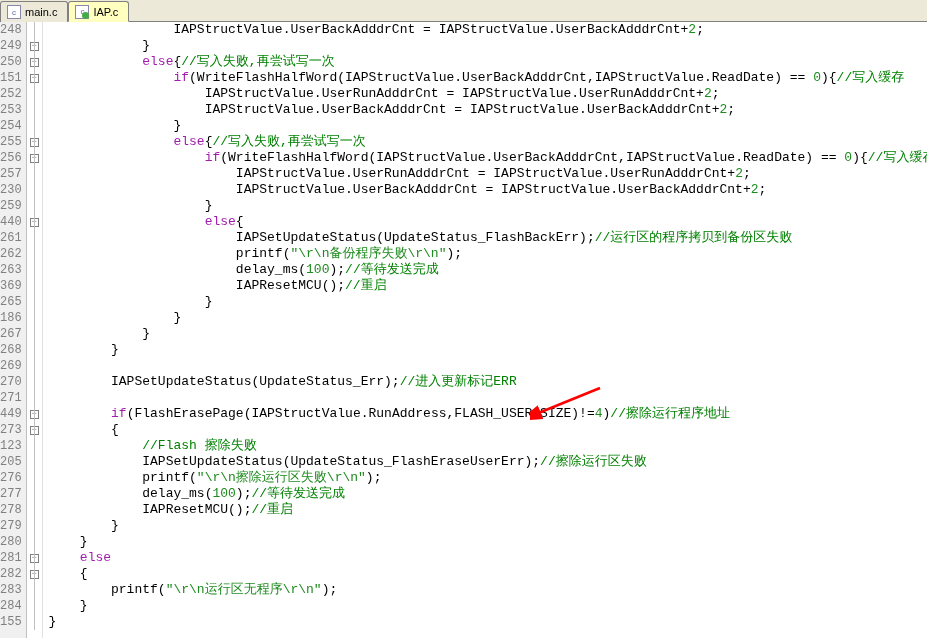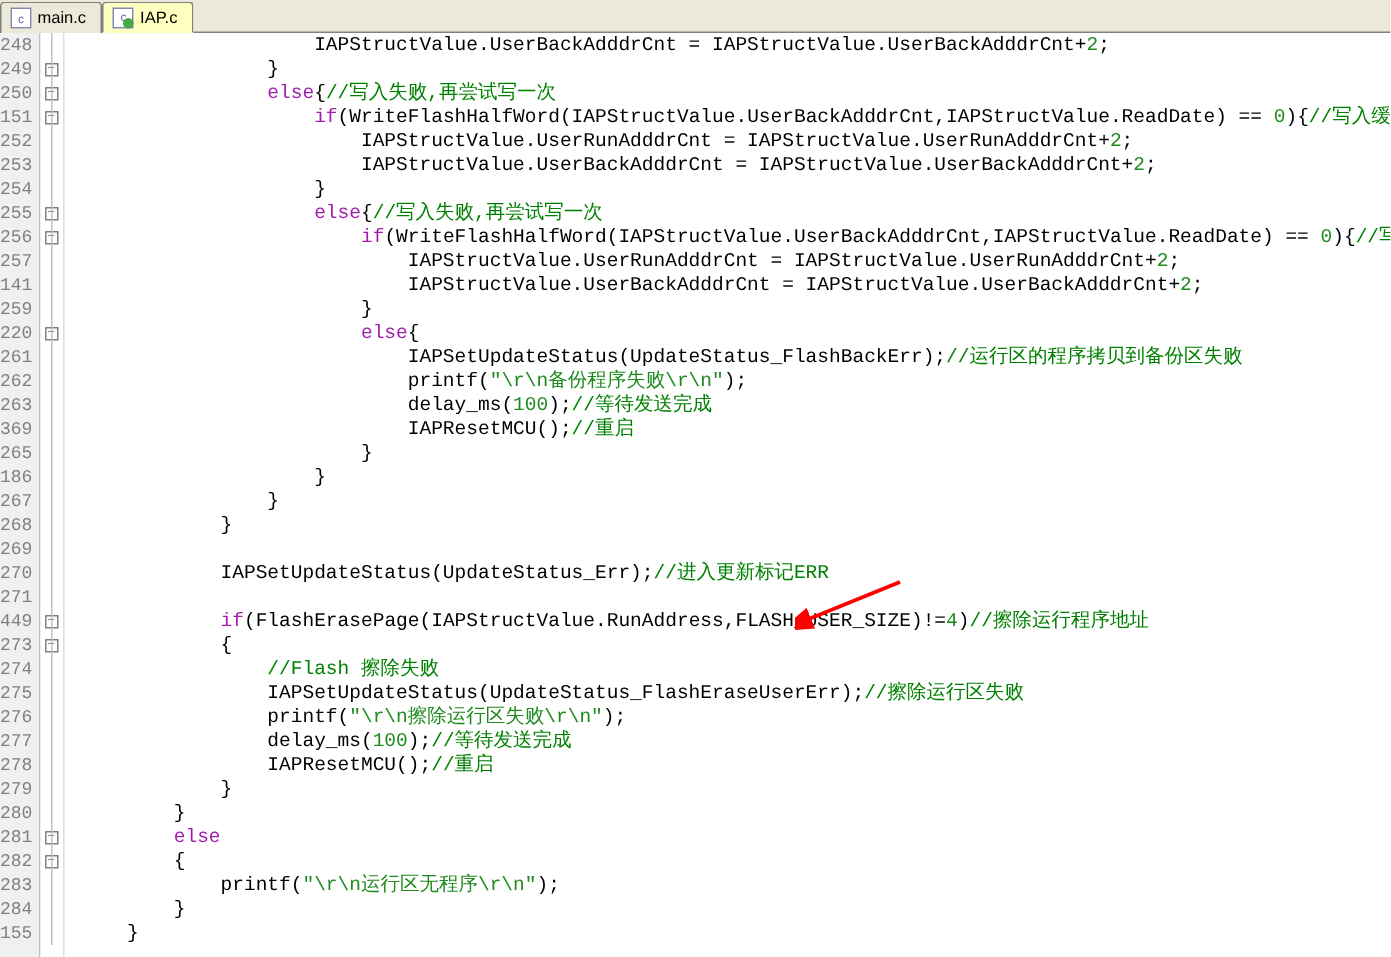--- a/index.html
+++ b/index.html
@@ -108,21 +108,21 @@
   background: #c0c0c0;
 }
 .code {
   flex: 1;
   white-space: pre;
   line-height: 16px;
   padding-left: 6px;
   color: #000;
   overflow: hidden;
 }
-.code .row { height: 16px; display: block; margin-left: 36px; }
+.code .row { height: 16px; display: block; }
 .k { color: #a21caf; }
 .n { color: #1e8b1e; }
 .s { color: #1e8b1e; }
 .c { color: #008000; }
 .annotation {
   position: absolute;
   color: #ff0000;
   font-family: "Microsoft YaHei", sans-serif;
   font-size: 16px;
   font-weight: 500;
@@ -152,38 +152,38 @@
       <span class="ln">248</span>
       <span class="ln">249</span>
       <span class="ln">250</span>
       <span class="ln">151</span>
       <span class="ln">252</span>
       <span class="ln">253</span>
       <span class="ln">254</span>
       <span class="ln">255</span>
       <span class="ln">256</span>
       <span class="ln">257</span>
-      <span class="ln">141</span>
+      <span class="ln">230</span>
       <span class="ln">259</span>
-      <span class="ln">220</span>
+      <span class="ln">440</span>
       <span class="ln">261</span>
       <span class="ln">262</span>
       <span class="ln">263</span>
       <span class="ln">369</span>
       <span class="ln">265</span>
       <span class="ln">186</span>
       <span class="ln">267</span>
       <span class="ln">268</span>
       <span class="ln">269</span>
       <span class="ln">270</span>
       <span class="ln">271</span>
       <span class="ln">449</span>
       <span class="ln">273</span>
-      <span class="ln">274</span>
-      <span class="ln">275</span>
+      <span class="ln">123</span>
+      <span class="ln">205</span>
       <span class="ln">276</span>
       <span class="ln">277</span>
       <span class="ln">278</span>
       <span class="ln">279</span>
       <span class="ln">280</span>
       <span class="ln">281</span>
       <span class="ln">282</span>
       <span class="ln">283</span>
       <span class="ln">284</span>
       <span class="ln">155</span>

